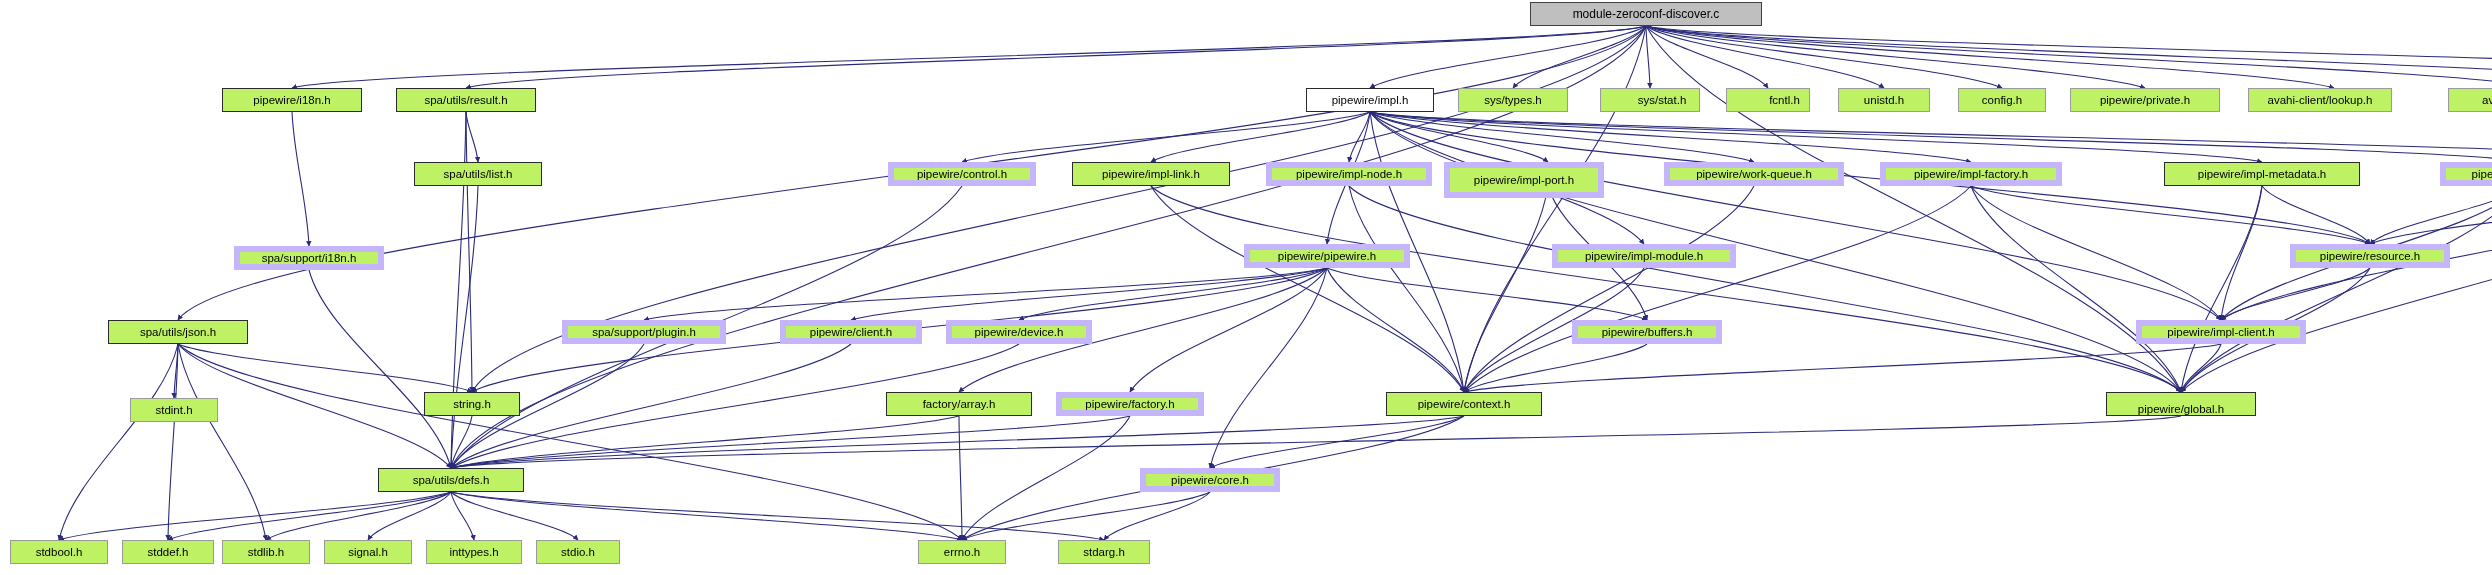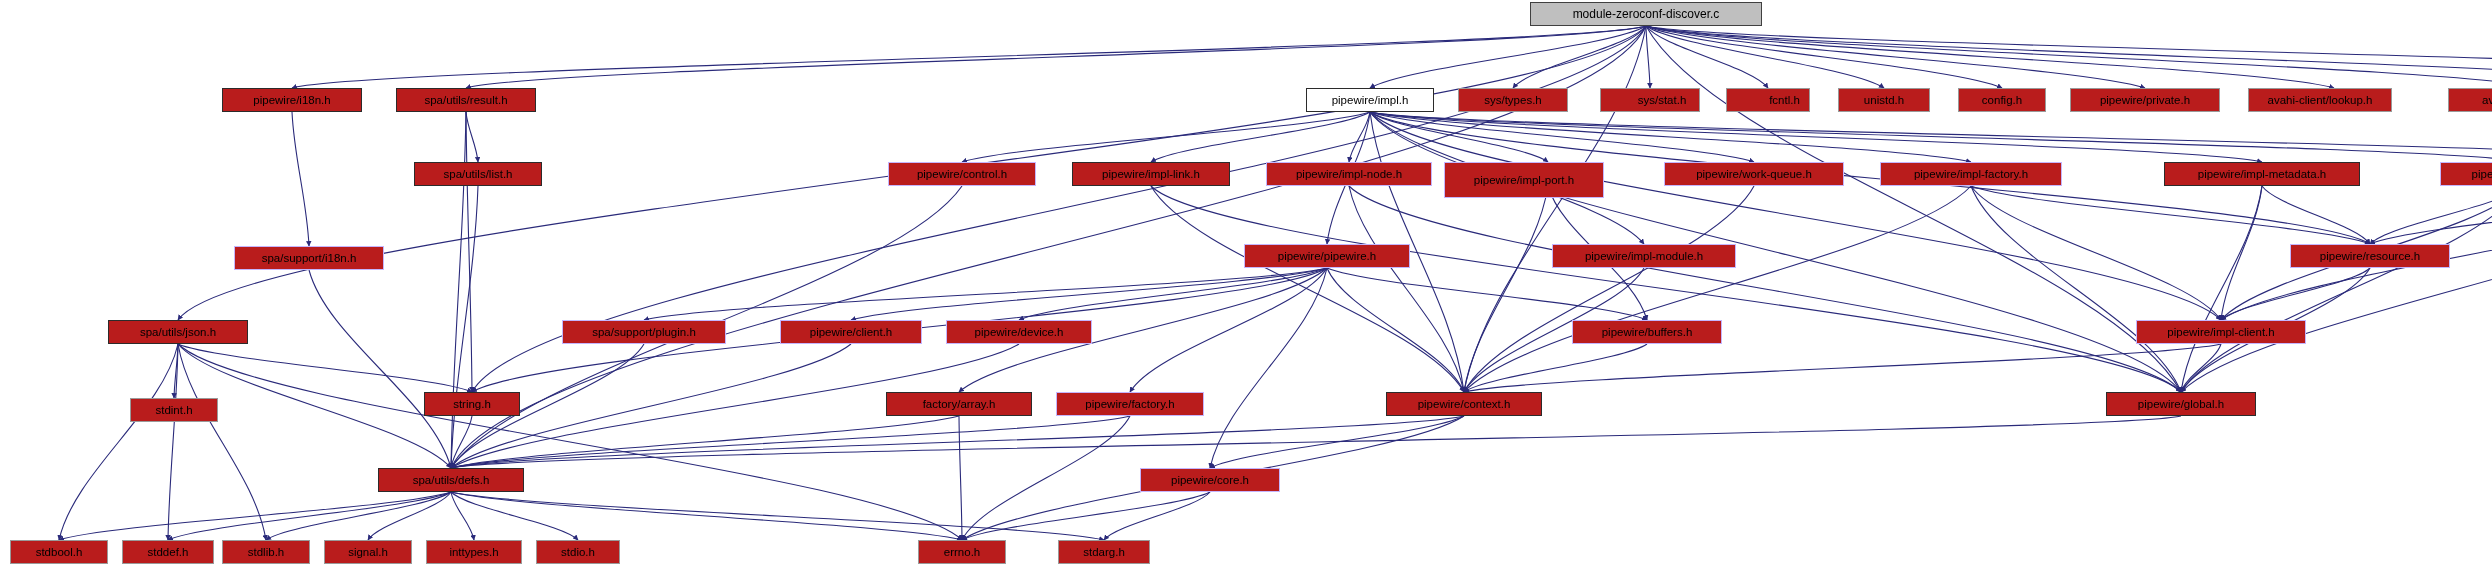--- a/index.html
+++ b/index.html
@@ -1,24 +1,24 @@
 <!DOCTYPE html>
 <html><head>
 <meta charset="utf-8">
 <style>
   html,body{margin:0;padding:0;background:#ffffff;}
   #canvas{position:relative;width:2492px;height:575px;background:#fff;
           font-family:"Liberation Sans", sans-serif;overflow:hidden;}
   #edges{position:absolute;left:0;top:0;width:2492px;height:575px;}
   .node{position:absolute;box-sizing:border-box;display:flex;align-items:center;
         justify-content:center;text-align:center;line-height:1.05;
-        font-size:11.5px;color:#000;background:#b91c1c;border:1px solid #9a9a9a;
+        font-size:11.5px;color:#000;background:#bef264;border:1px solid #9a9a9a;
         white-space:pre;z-index:5;}
   .node.black{border:1px solid #2b2b2b;}
-  .node.red{border:1px solid #c4b5fd;}
+  .node.red{border:6px solid #c4b5fd;}
   .node.root{background:#bfbfbf;border:1px solid #404040;font-size:12px;}
   .node.cur{background:#ffffff;border:1px solid #2b2b2b;}
   .node span{display:block;}
 </style>
 </head>
 <body>
 
 <div id="canvas">
   <svg id="edges" viewBox="0 0 2492 575" xmlns="http://www.w3.org/2000/svg">
     <defs>
@@ -163,21 +163,21 @@
       <div class="node red" style="left: 562px; top: 320px; width: 164px; height: 24px;"><span>spa/support/plugin.h</span></div>
       <div class="node red" style="left: 780px; top: 320px; width: 142px; height: 24px;"><span>pipewire/client.h</span></div>
       <div class="node red" style="left: 946px; top: 320px; width: 146px; height: 24px;"><span>pipewire/device.h</span></div>
       <div class="node red" style="left: 1572px; top: 320px; width: 150px; height: 24px;"><span>pipewire/buffers.h</span></div>
       <div class="node red" style="left: 2136px; top: 320px; width: 170px; height: 24px;"><span>pipewire/impl-client.h</span></div>
       <div class="node " style="left: 130px; top: 398px; width: 88px; height: 24px;"><span>stdint.h</span></div>
       <div class="node black" style="left: 424px; top: 392px; width: 96px; height: 24px;"><span>string.h</span></div>
       <div class="node black" style="left: 886px; top: 392px; width: 146px; height: 24px;"><span>factory/array.h</span></div>
       <div class="node red" style="left: 1056px; top: 392px; width: 148px; height: 24px;"><span>pipewire/factory.h</span></div>
       <div class="node black" style="left: 1386px; top: 392px; width: 156px; height: 24px;"><span>pipewire/context.h</span></div>
-      <div class="node black" style="left: 2106px; top: 392px; width: 150px; height: 24px;"><span>pipewire/global.h</span></div>
+      <div class="node black" style="left: 2106px; top: 392px; width: 150px; height: 24px; align-items: flex-end;"><span>pipewire/global.h</span></div>
       <div class="node black" style="left: 378px; top: 468px; width: 146px; height: 24px;"><span>spa/utils/defs.h</span></div>
       <div class="node red" style="left: 1140px; top: 468px; width: 140px; height: 24px;"><span>pipewire/core.h</span></div>
       <div class="node " style="left: 10px; top: 540px; width: 98px; height: 24px;"><span>stdbool.h</span></div>
       <div class="node " style="left: 122px; top: 540px; width: 92px; height: 24px;"><span>stddef.h</span></div>
       <div class="node " style="left: 222px; top: 540px; width: 88px; height: 24px;"><span>stdlib.h</span></div>
       <div class="node " style="left: 324px; top: 540px; width: 88px; height: 24px;"><span>signal.h</span></div>
       <div class="node " style="left: 426px; top: 540px; width: 96px; height: 24px;"><span>inttypes.h</span></div>
       <div class="node " style="left: 536px; top: 540px; width: 84px; height: 24px;"><span>stdio.h</span></div>
       <div class="node " style="left: 918px; top: 540px; width: 88px; height: 24px;"><span>errno.h</span></div>
       <div class="node " style="left: 1058px; top: 540px; width: 92px; height: 24px;"><span>stdarg.h</span></div>

